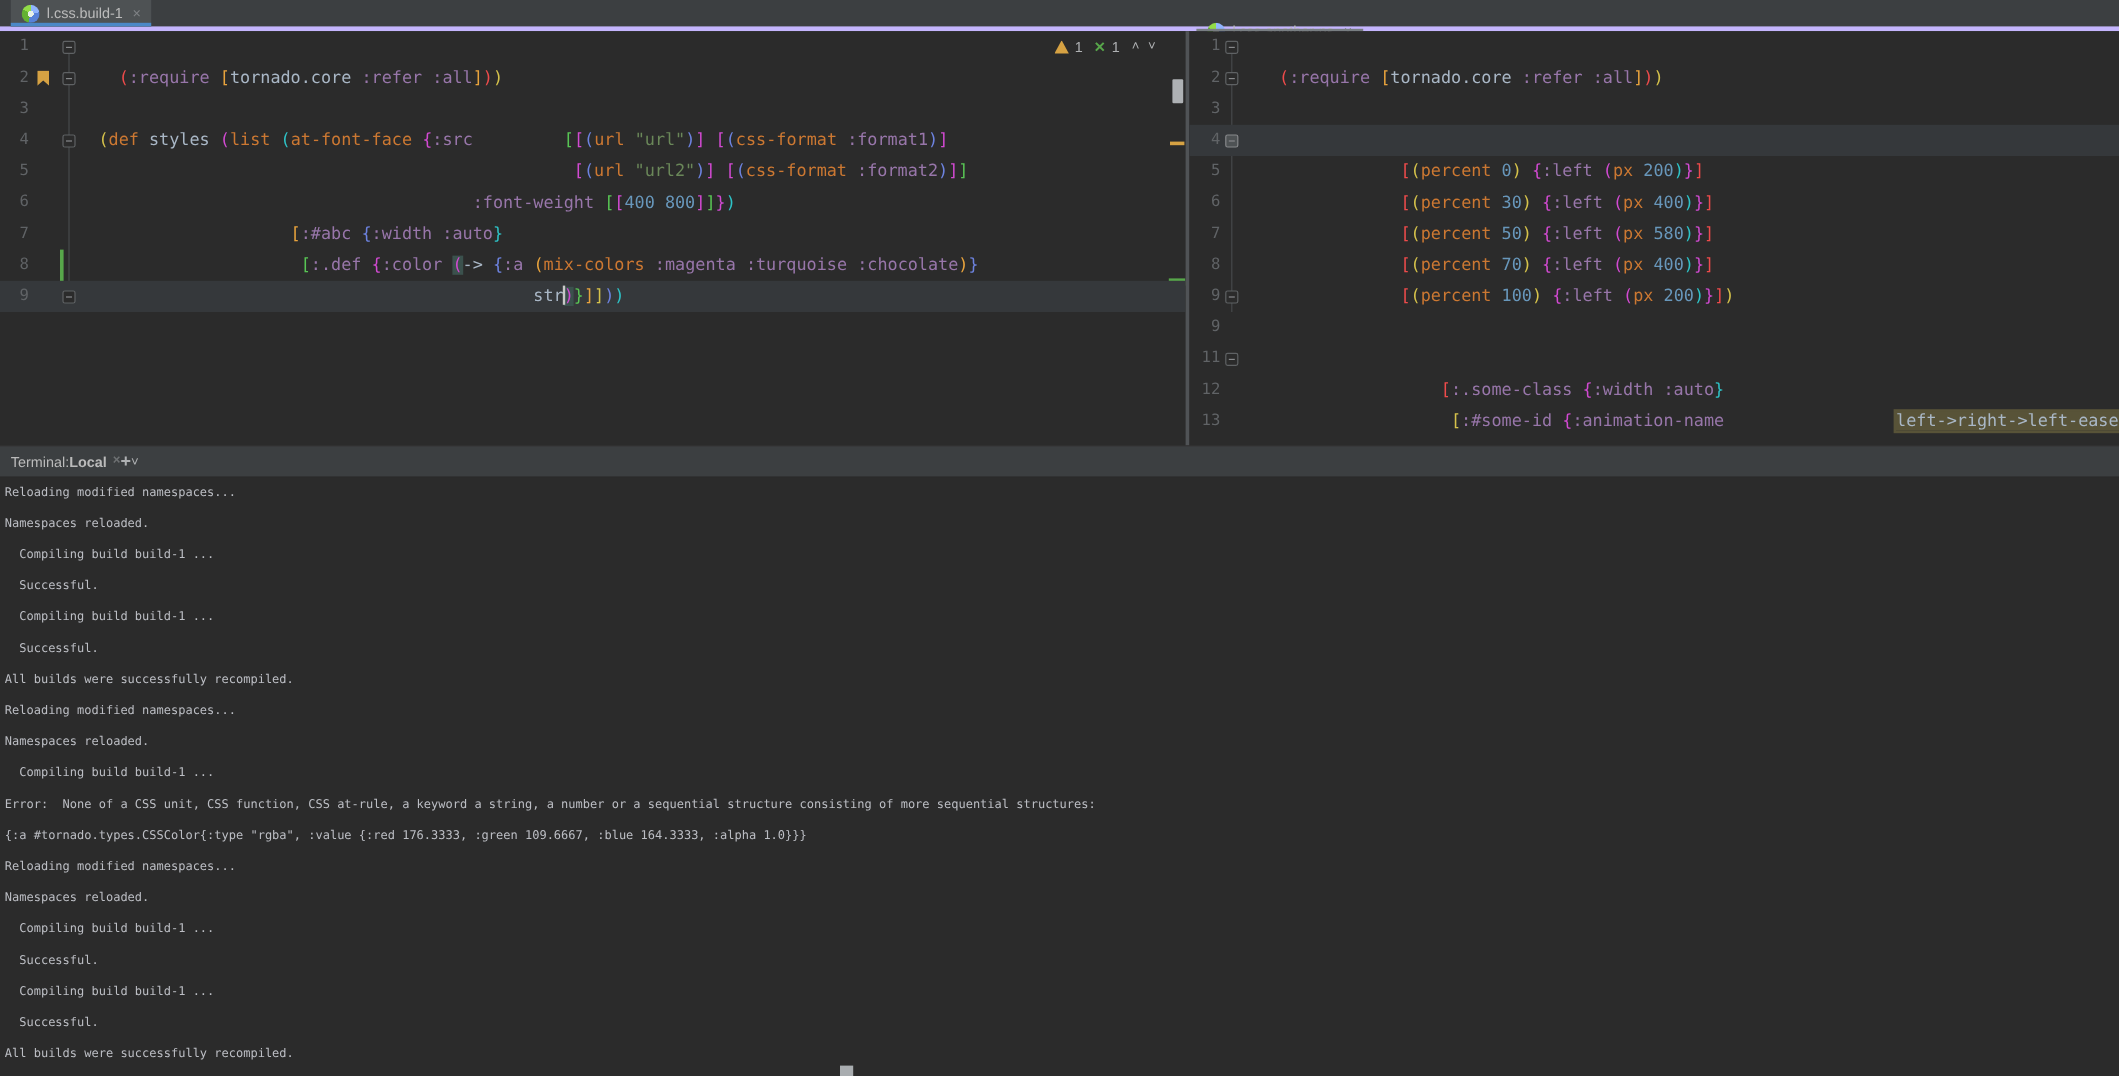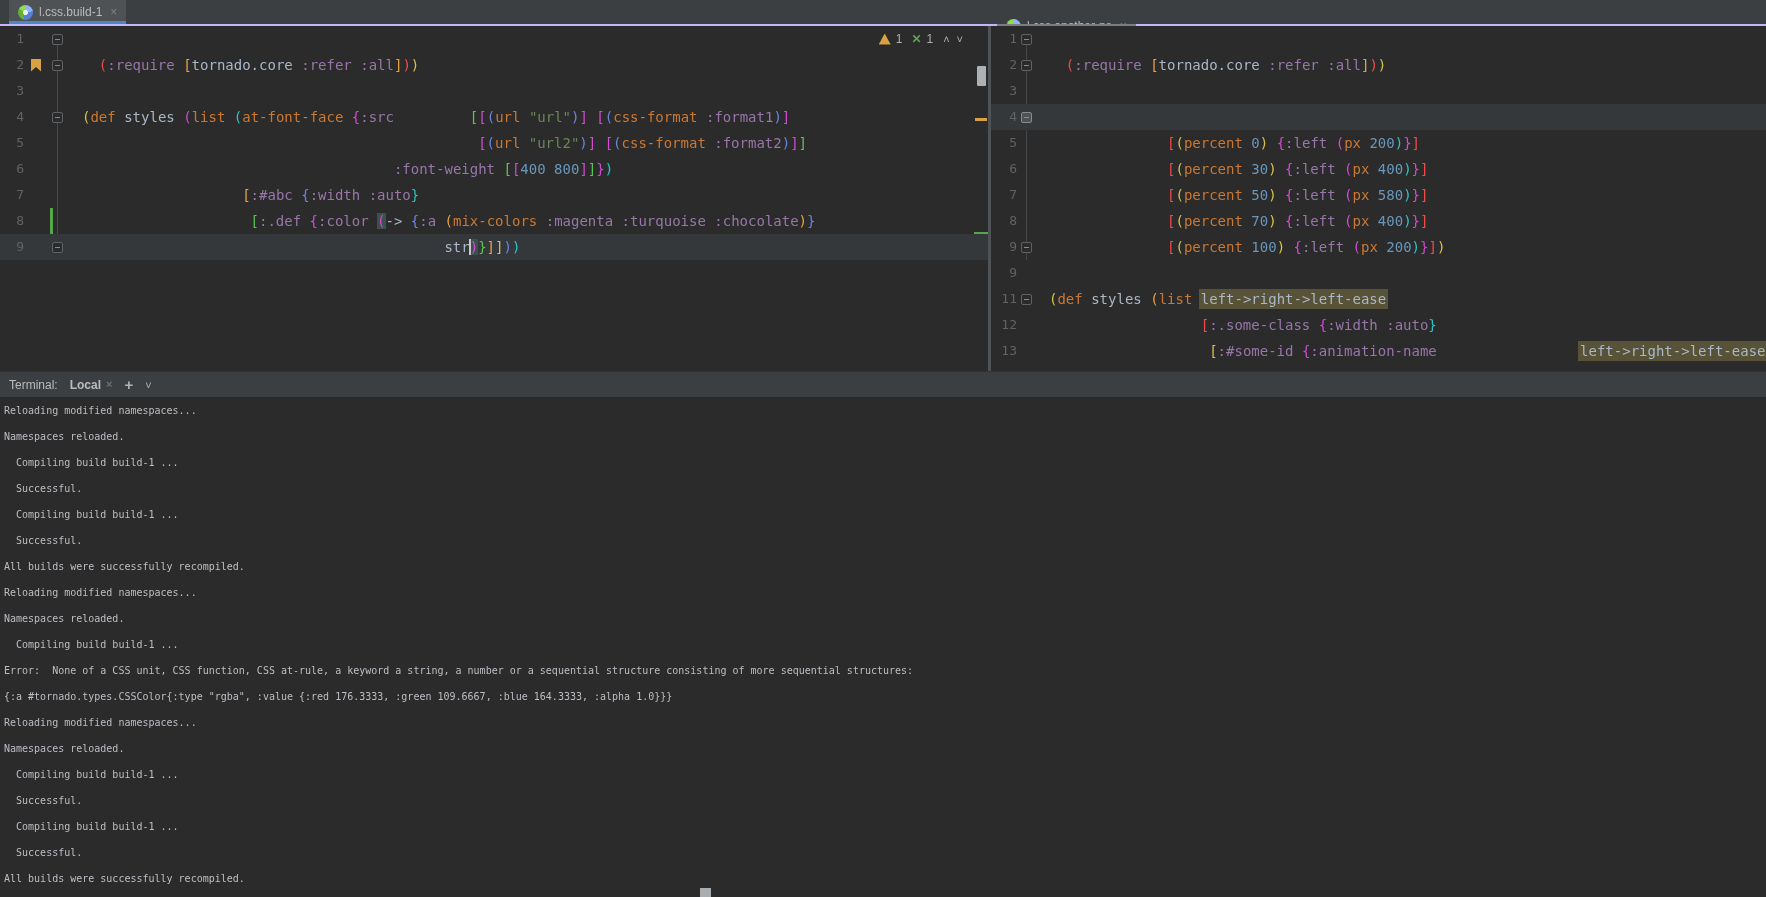--- a/index.html
+++ b/index.html
@@ -1,20 +1,20 @@
 <!DOCTYPE html>
 <html style="--c-g: #a9b7c6; --c-o: #cc7832; --c-k: #9876aa; --c-s: #6a8759; --c-n: #6897bb; --c-py: #d5c24b; --c-pm: #d24ad2; --c-pb: #6d83e0; --c-pg: #58c554; --c-pr: #ee4b4b; --c-pc: #2ec3c7; --c-po: #e8a33d; --c-accent: #4a88c7; --c-identhl: #585338; --c-parenhl: #3b514d; --c-wavy: #43a047; --c-bookmark: #d6a243; --c-warn: #d6a243; --c-ok: #57a64a;"><head>
 <meta charset="utf-8">
 <style>
   * { box-sizing: border-box; margin: 0; padding: 0; }
   html,body { width:1766px; height:897px; overflow:hidden; }
   body { background:#2b2b2b; font-family:"Liberation Sans", sans-serif; position:relative; }
 
   
-  .tabs-row { display:flex; height:26px; background:#3c3f41; border-bottom:2px solid #c4b5fd; }
+  .tabs-row { display:flex; height:26px; background:#3c3f41; border-bottom:4px solid #c4b5fd; }
   .tabs-left { width:988px; display:flex; align-items:stretch; }
   .tabs-right { flex:1; display:flex; align-items:stretch;margin-top:26px; }
   .tab { display:flex; align-items:center; gap:6px; padding:0 9px; margin-left:9px;
          background:#4e5254; font-size:12px; color:#bbbbbb; position:relative; cursor:default; }
   .tab.active::after  { content:""; position:absolute; left:0; right:0; bottom:0; height:3px; background:var(--c-accent); }
   .tab.selected::after{ content:""; position:absolute; left:0; right:0; bottom:0; height:2px; background:#787e82; }
   .tab .close { color:#7f8285; font-size:12px; margin-left:2px; }
   .clj-icon { width:15px; height:15px; border-radius:50%; flex:0 0 auto;
       background: radial-gradient(circle at 50% 50%, #e8f0e8 0 2.5px, rgba(0,0,0,0) 2.6px),
                   conic-gradient(#90b4fe 0 80deg, #5881d8 80deg 195deg, #63b132 195deg 300deg, #91dc47 300deg 360deg); }
@@ -66,21 +66,21 @@
 
   .insp { position:absolute; top:6px; right:24px; display:flex; align-items:center; gap:5px;
           font-size:12px; color:#afb1b3; }
   .insp .cnt { margin-right:4px; }
   .warn-tri { width:12px; height:11px; background:var(--c-warn); clip-path:polygon(50% 0,100% 100%,0 100%); }
   .typo-x { color:var(--c-ok); font-size:12px; font-weight:bold; line-height:11px; }
   .chev { font-size:11px; color:#afb1b3; padding:0 1px; }
 
   
   .tbar { height:26px; background:#3c3f41; border-top:1px solid #323232; display:flex; align-items:center;
-          gap:12px; padding-left:9px; font-size:12px; color:#bbbbbb; }
+          gap:0; padding-left:9px; font-size:12px; color:#bbbbbb; }
   .ttab { display:flex; align-items:flex-start; gap:5px;font-weight:bold; }
   .ttab .close { color:#6e7173; font-size:11px; }
   .tplus { color:#afb1b3; font-size:15px; font-weight:bold; }
   .tchev { color:#afb1b3; font-size:11px; }
 
   .term { position:absolute; top:398px; left:0; right:0; bottom:0; background:#2b2b2b; padding-left:4px; }
   .tline { height:26px; line-height:26px; font-family:"DejaVu Sans Mono", monospace; font-size:10px;
            color:#bcbec4; white-space:pre; }
   .term-cursor { position:absolute; left:700px; top:888px; width:11px; height:9px; background:#a9adb0; }
 </style>
@@ -241,21 +241,20 @@
       <div class="line">
         <span class="gnum">9</span>
         <span class="gfold"></span>
         <span class="code"></span>
       </div>
       <div class="line">
         <span class="gnum">11</span>
         <span class="gfold">
           <span class="fm"></span>
         </span>
-        <span class="code"><span class="seg c-py">(</span><span class="seg c-o">def</span><span class="seg c-g"> </span><span class="seg c-g">styles</span><span class="seg c-g"> </span><span class="seg c-po">(</span><span class="seg c-o">list</span><span class="seg c-g"> </span><span class="seg c-g ihl">left-&gt;right-&gt;left-ease</span></span>
       </div>
       <div class="line">
         <span class="gnum">12</span>
         <span class="gfold"></span>
         <span class="code">                  <span class="seg c-pr">[</span><span class="seg c-k">:.some-class</span><span class="seg c-g"> </span><span class="seg c-pm">{</span><span class="seg c-k">:width</span><span class="seg c-g"> </span><span class="seg c-k">:auto</span><span class="seg c-pc">}</span></span>
       </div>
       <div class="line">
         <span class="gnum">13</span>
         <span class="gfold"></span>
         <span class="code">                   <span class="seg c-py">[</span><span class="seg c-k">:#some-id</span><span class="seg c-g"> </span><span class="seg c-pm">{</span><span class="seg c-k">:animation-name</span><span class="seg c-g">                 </span><span class="seg c-g ihl">left-&gt;right-&gt;left-ease</span></span>

